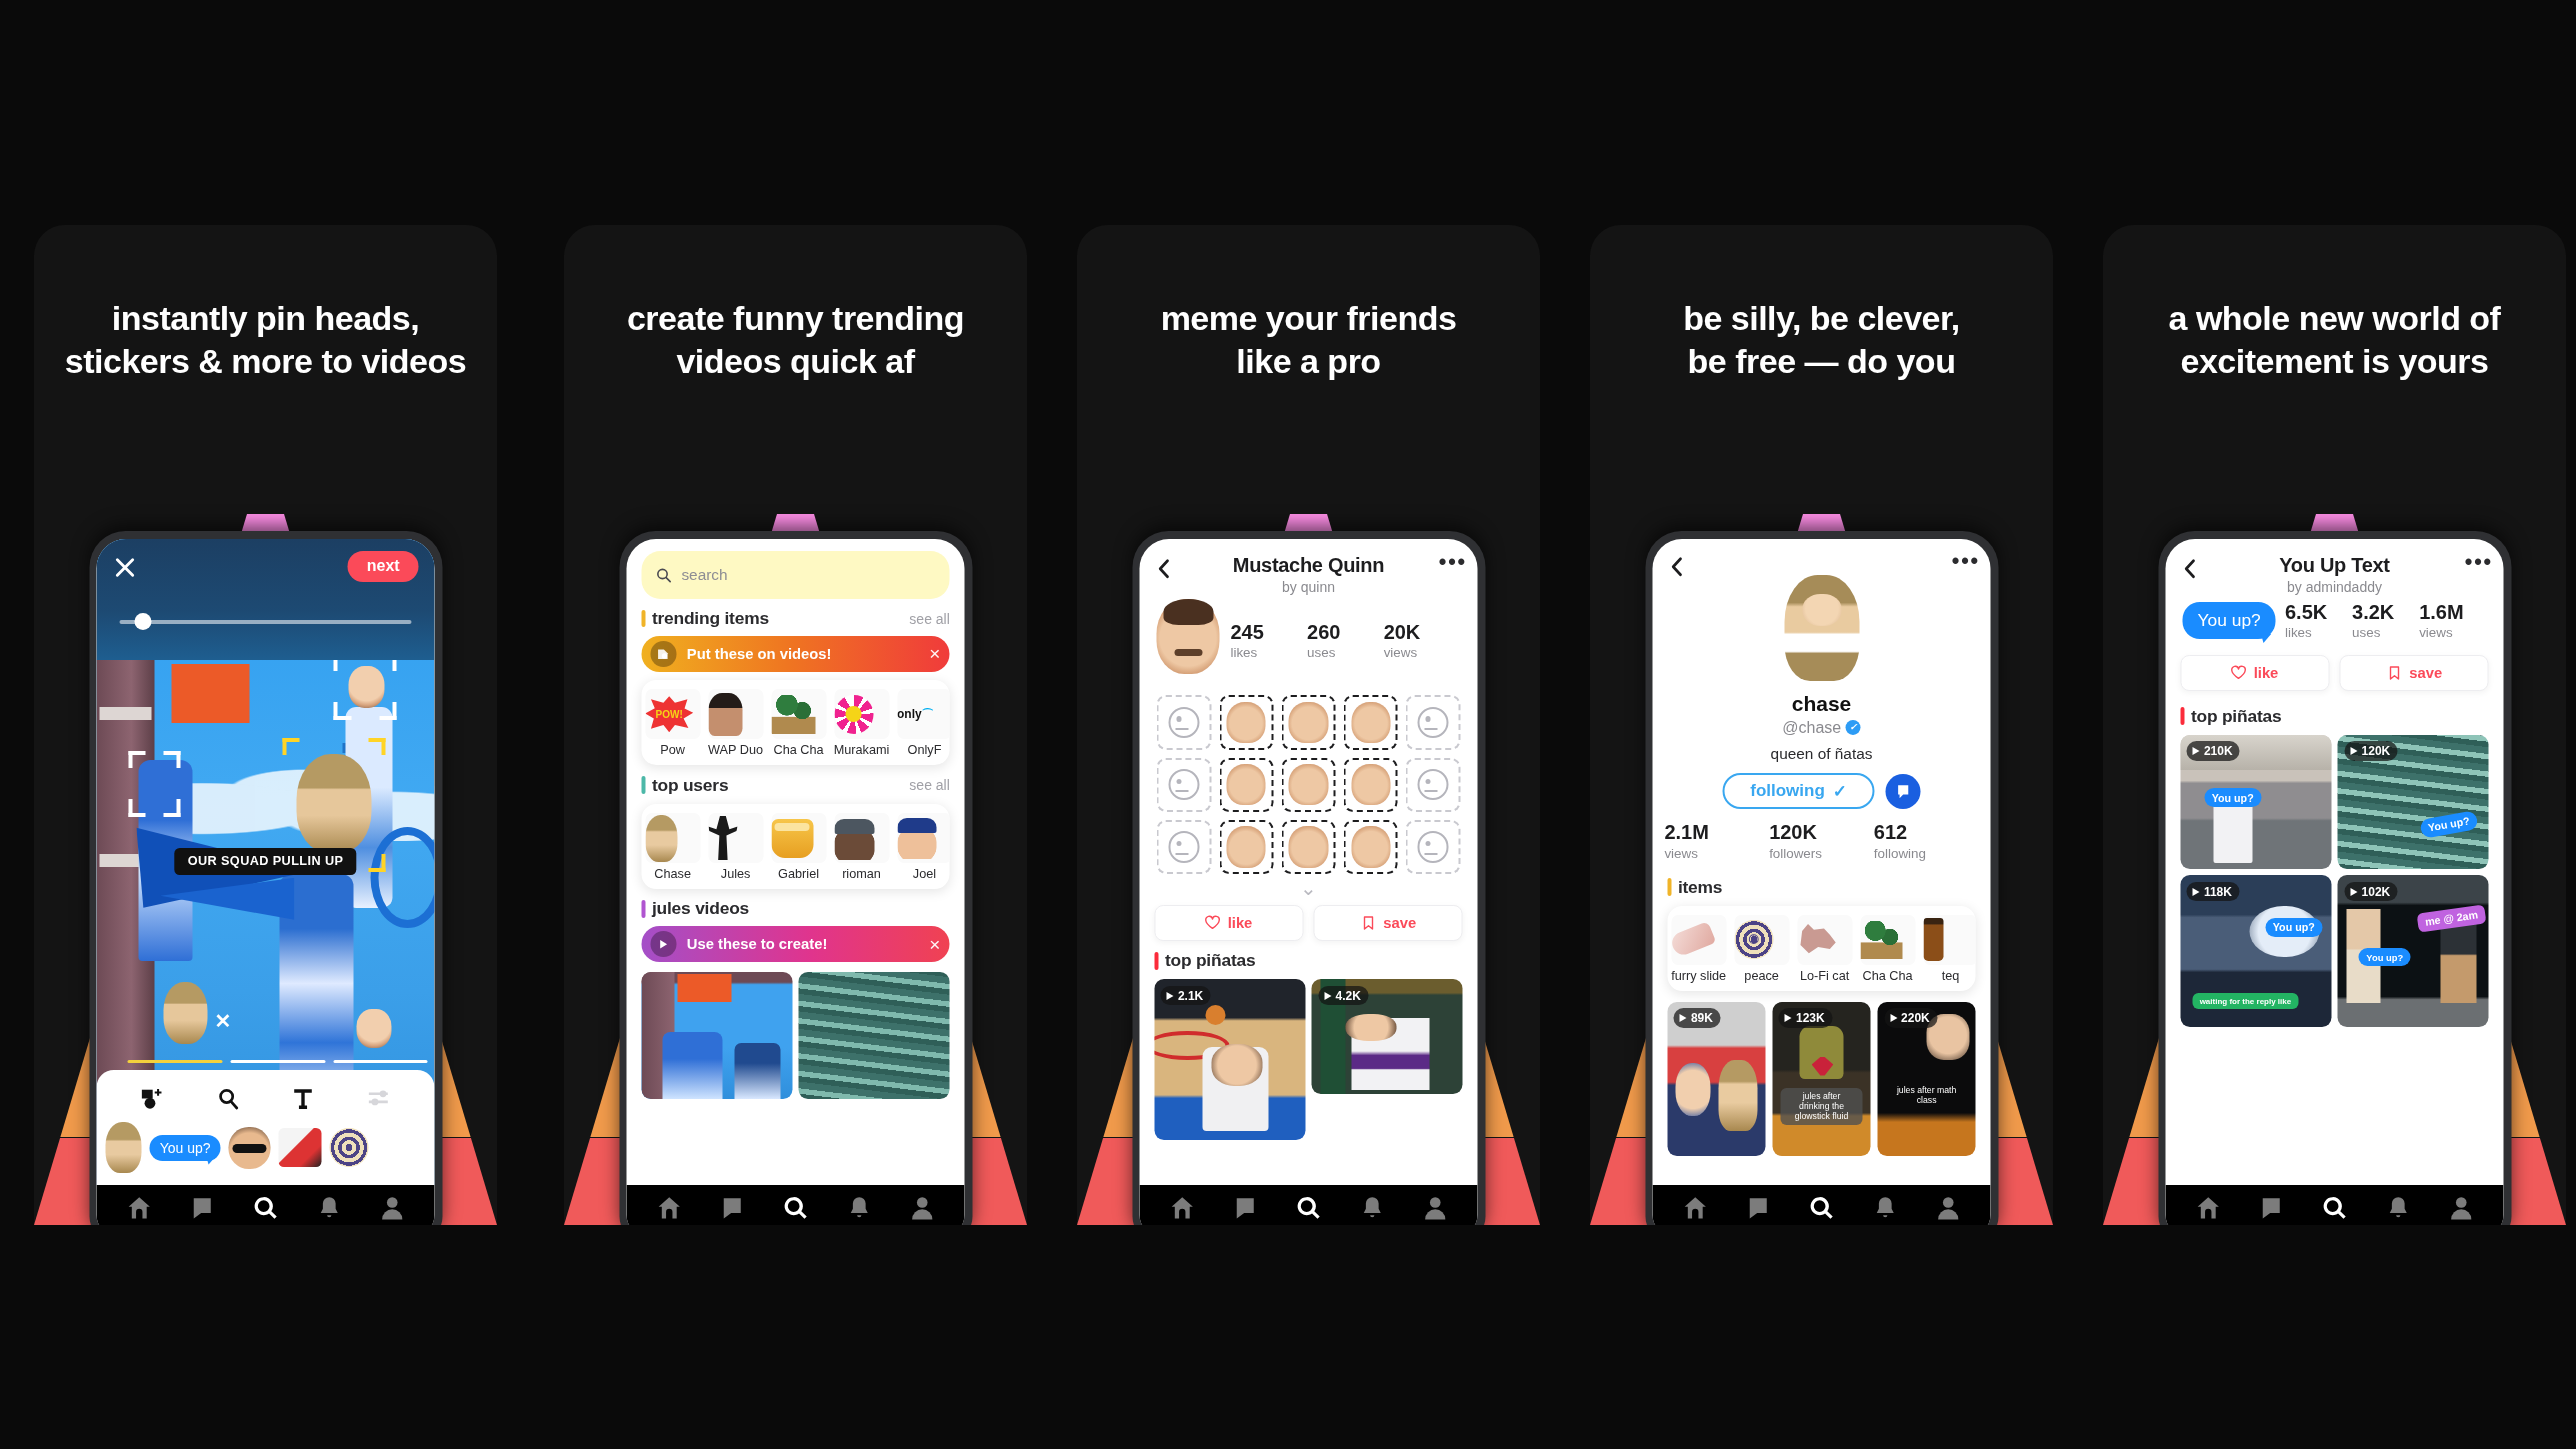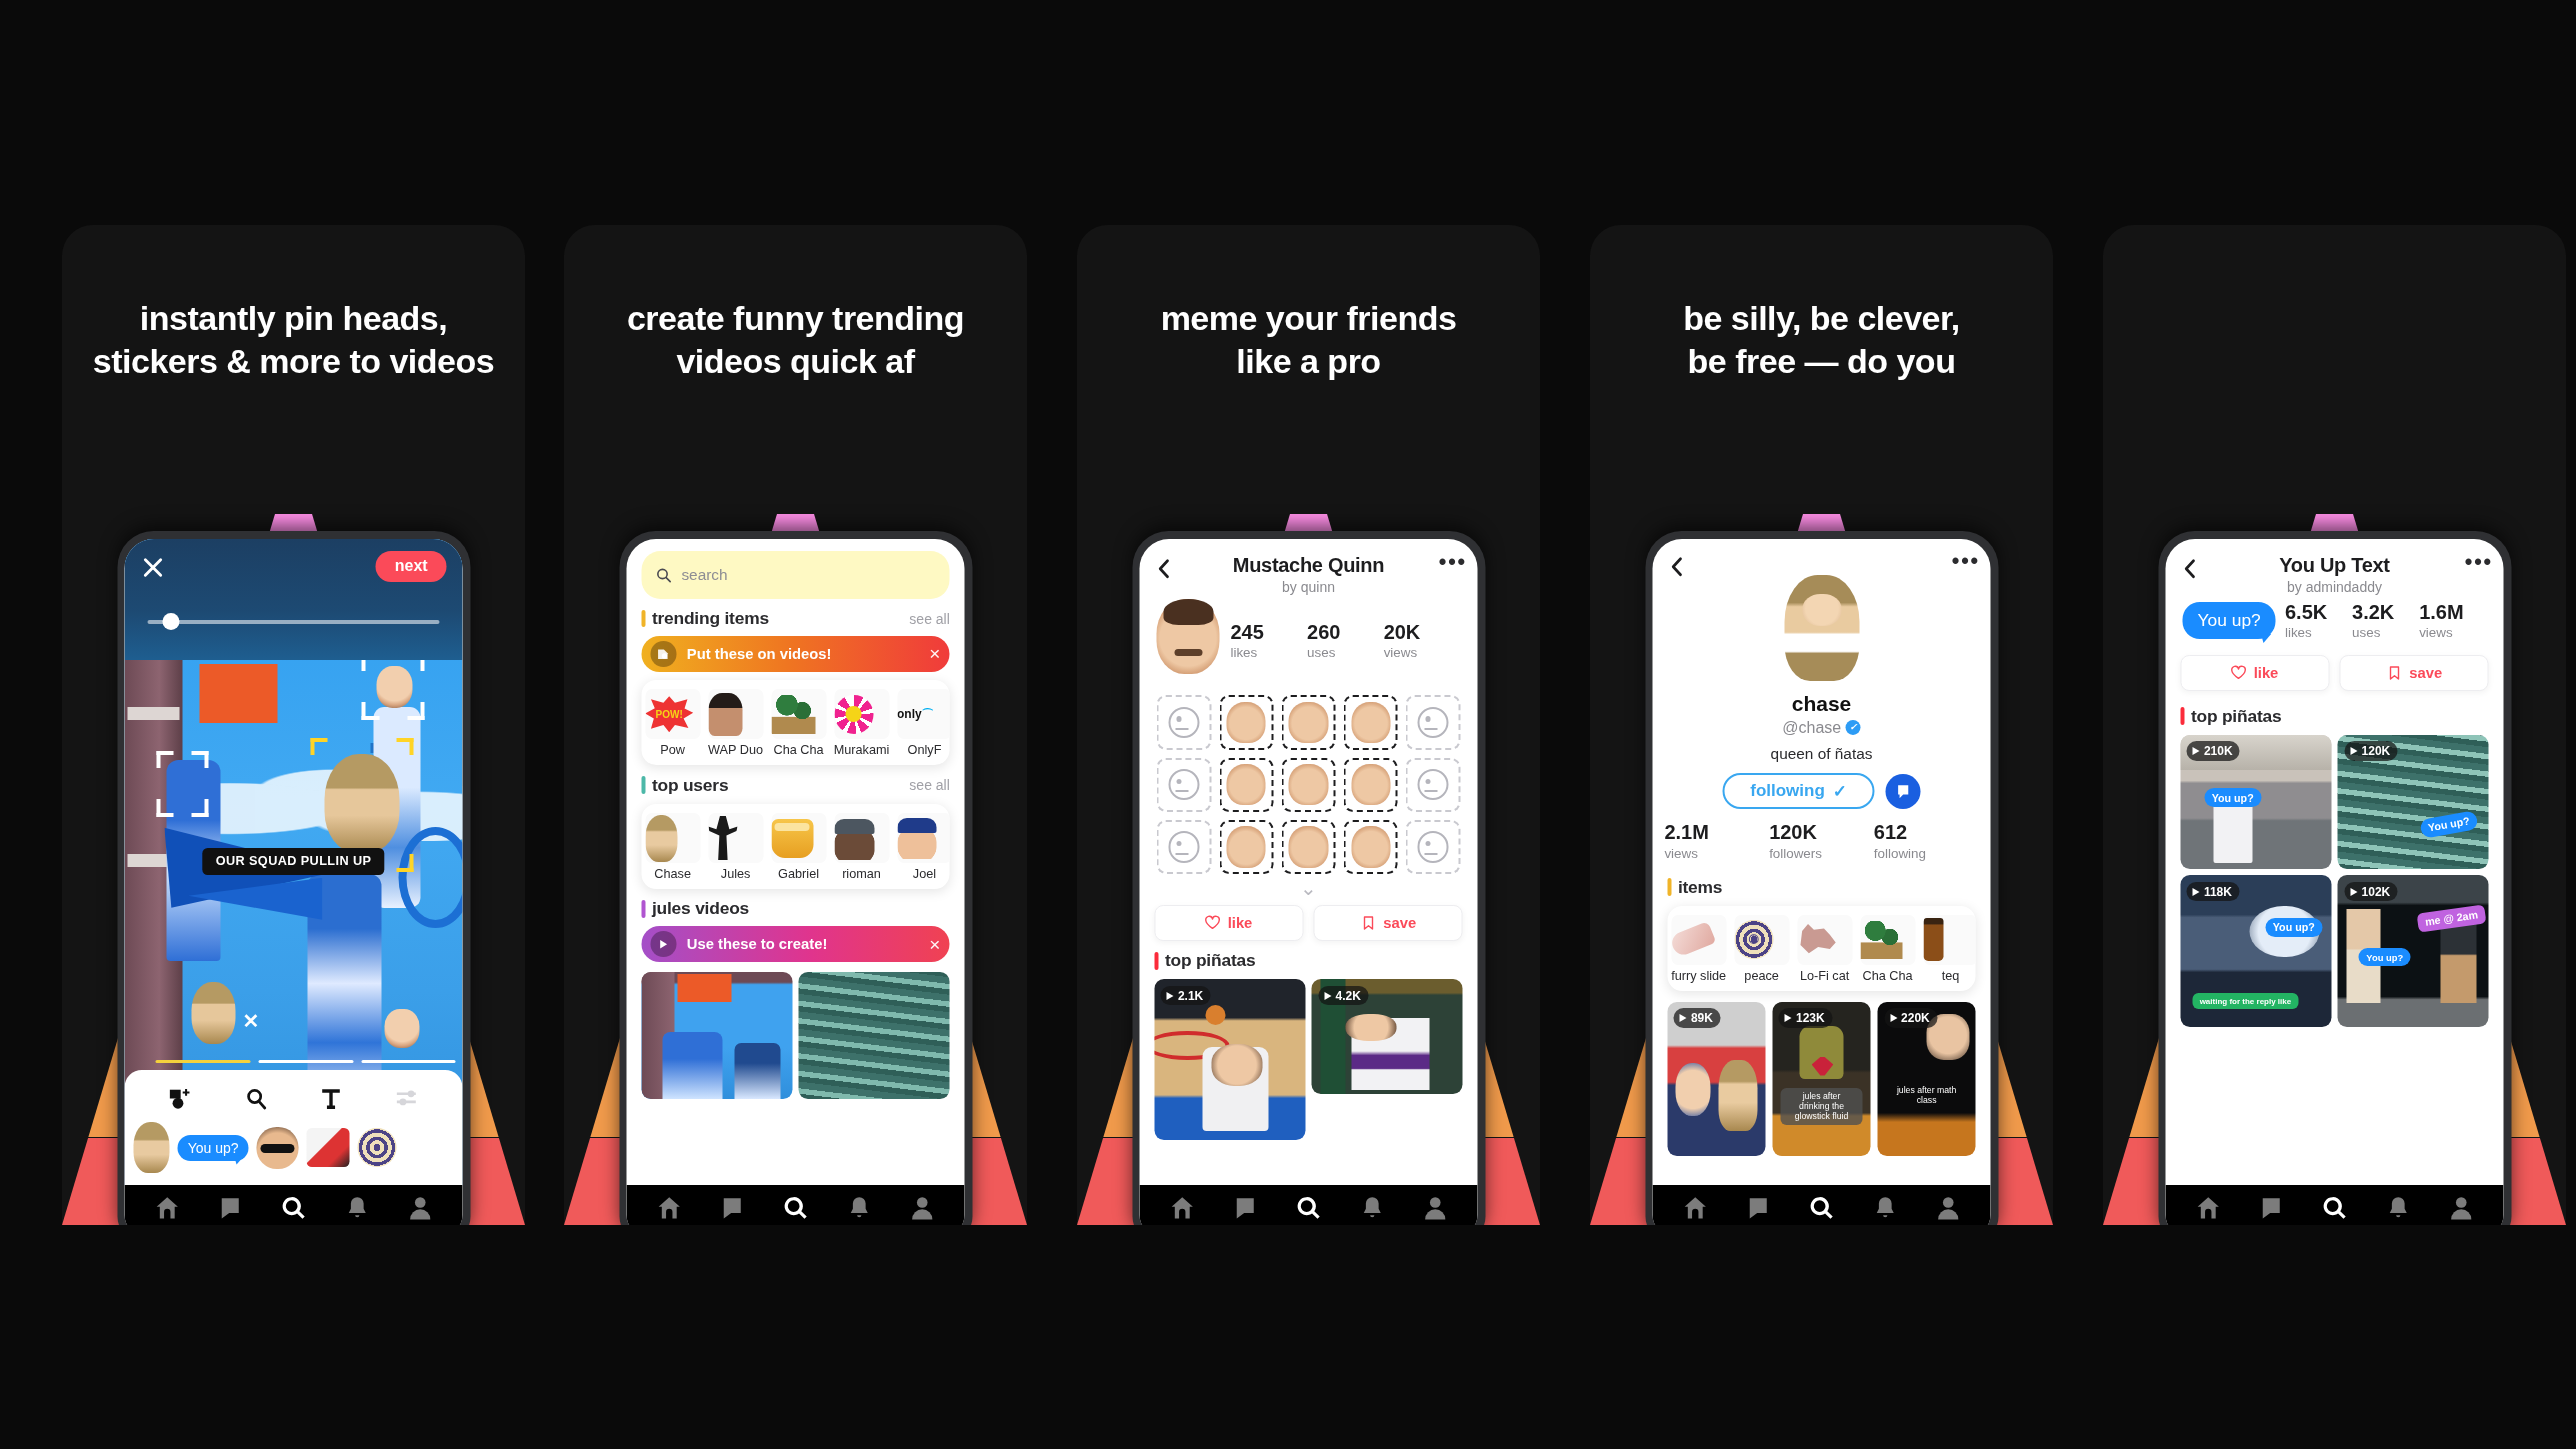--- a/index.html
+++ b/index.html
@@ -289,21 +289,21 @@
   .ovl.blue { background:#1a8cff; border-radius: 10.7px; }
   .ovl.green{ background:#23b463; }
   .ovl.purple{ background:#c063e0; }
   .ovl.grey { background: rgba(80,80,80,.8); font-weight:400; }
 </style>
 </head>
 <body>
 
 <div id="stage">
 
-  <div class="panel" style="left:62px">
+  <div class="panel" style="left:34px">
     <div class="panel-headline">instantly pin heads,
 stickers &amp; more to videos</div>
     <div class="fan">
       <div class="band b-pink"></div>
         <div class="band b-purple"></div>
         <div class="band b-cyan"></div>
       <div class="band b-green"></div>
         <div class="band b-yellow"></div>
         <div class="band b-orange"></div>
       <div class="band b-red"></div>
@@ -989,20 +989,22 @@
                 <circle cx="12" cy="7" r="5"></circle>
                 <path d="M2.5 23 a9.5 9.5 0 0 1 19 0Z"></path>
               </svg>
             </div>
           </div>
       </div>
     </div>
   </div>
 
   <div class="panel" style="left:2103px">
+    <div class="panel-headline">a whole new world of
+excitement is yours</div>
     <div class="fan">
       <div class="band b-pink"></div>
         <div class="band b-purple"></div>
         <div class="band b-cyan"></div>
       <div class="band b-green"></div>
         <div class="band b-yellow"></div>
         <div class="band b-orange"></div>
       <div class="band b-red"></div>
       <div class="fan-mask-l"></div>
         <div class="fan-mask-r"></div>

